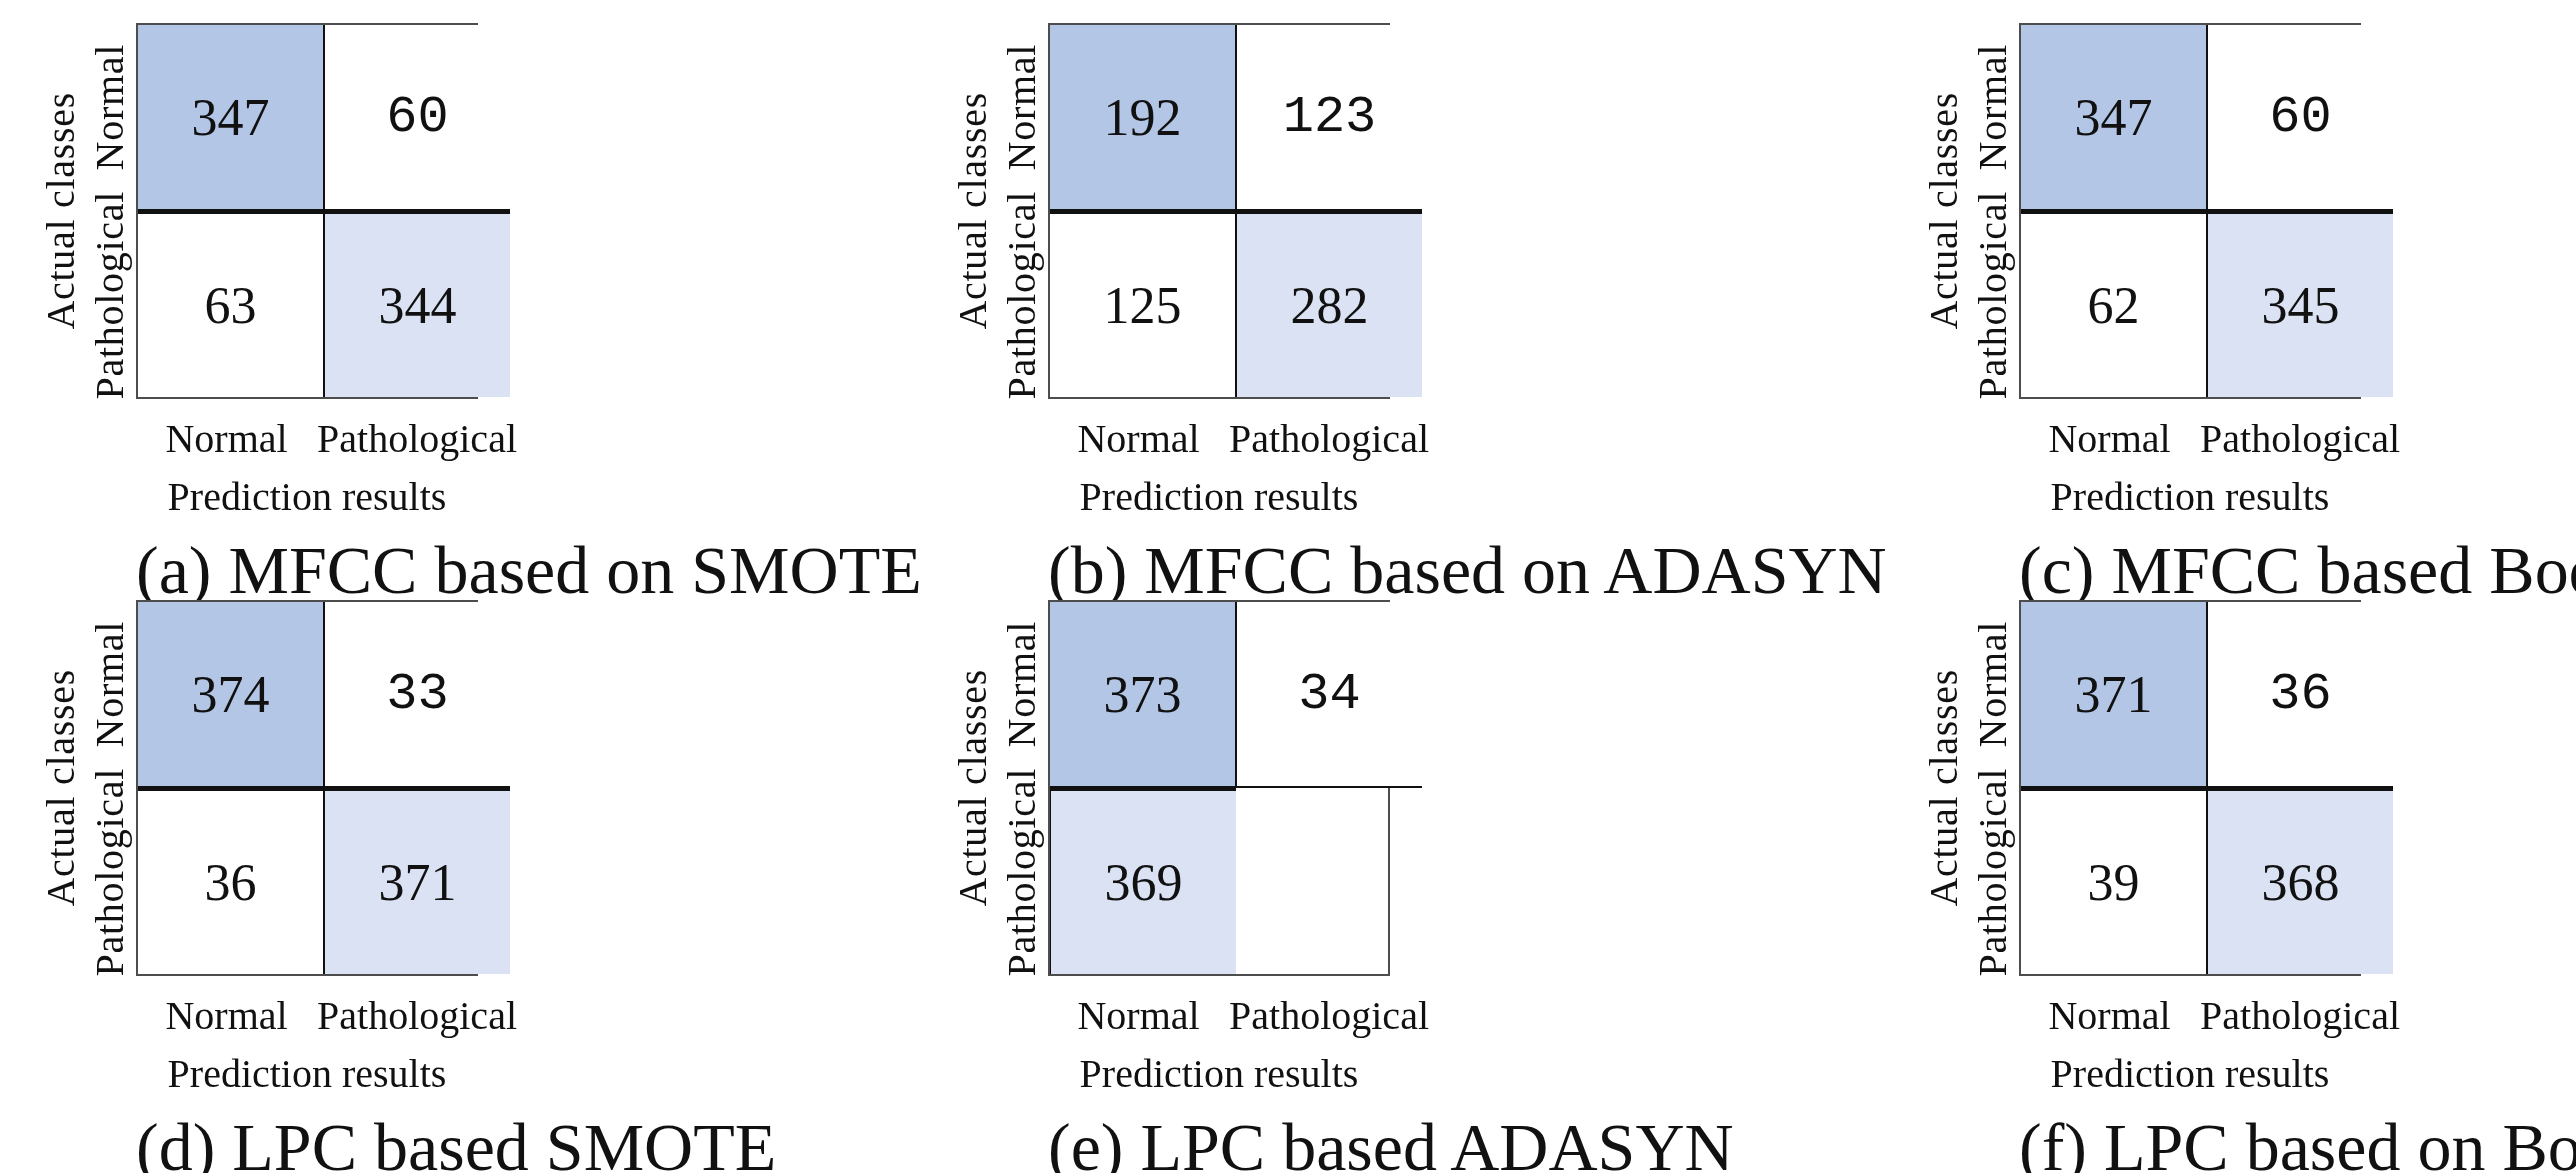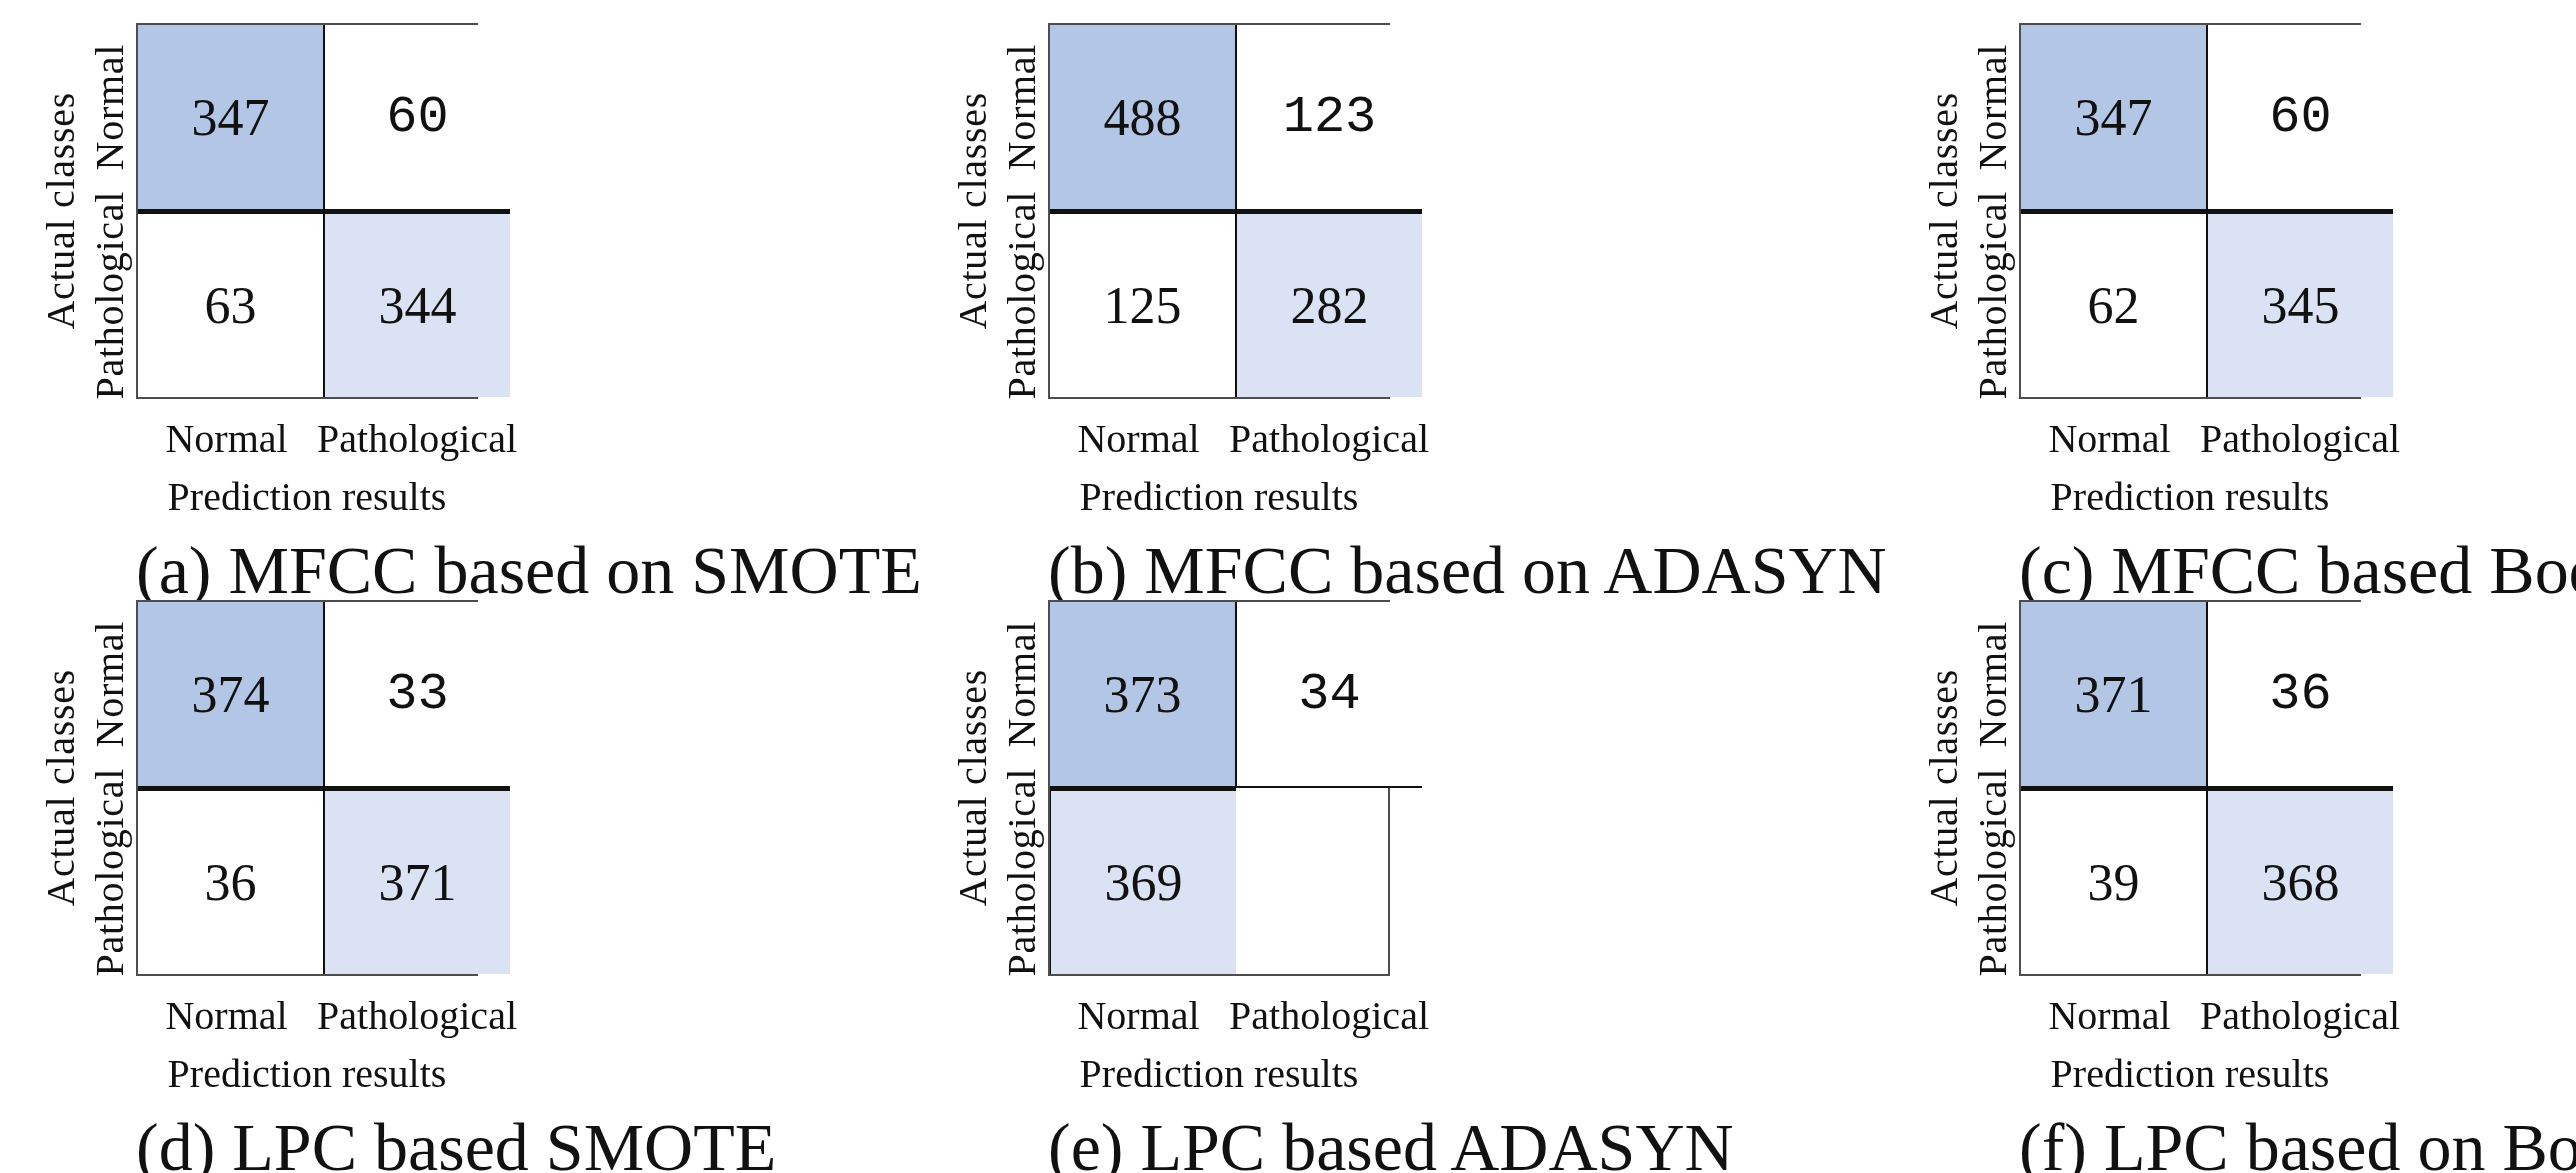--- a/index.html
+++ b/index.html
@@ -158,21 +158,21 @@
   <div class="yticks-col">
     <div class="ytick">
         <div class="vtext">Normal</div>
       </div>
     <div class="ytick">
         <div class="vtext">Pathological</div>
       </div>
   </div>
   <div class="main-col">
     <div class="cm-grid">
-      <div class="cell r0c0">488</div>
+      <div class="cell r0c0">192</div>
       <div class="cell r0c1">123</div>
       <div class="cell r1c0">125</div>
       <div class="cell r1c1">282</div>
     </div>
     <div class="xticks">
       <span>Normal</span>
       <span>Pathological</span>
     </div>
     <div class="xaxis-title">Prediction results</div>
     <div class="caption">(b) MFCC based on ADASYN</div>

